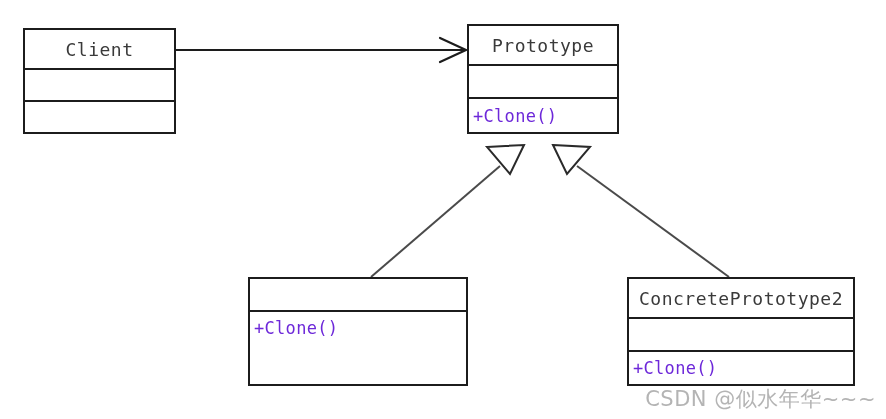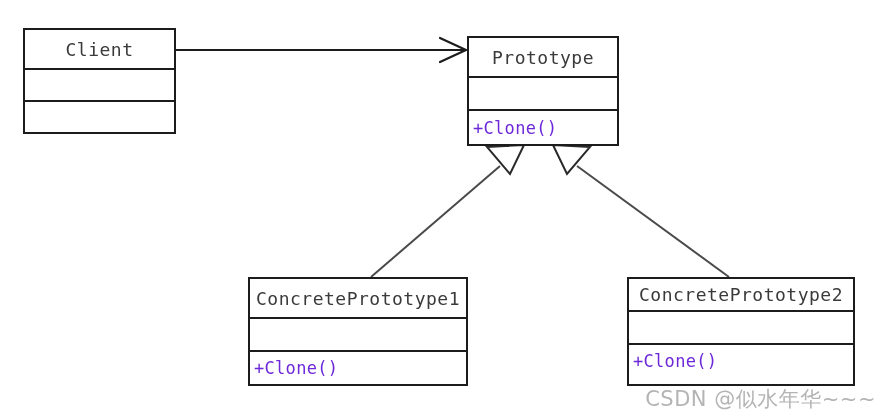--- a/index.html
+++ b/index.html
@@ -93,33 +93,32 @@
       <polygon points="553,145 590,147 567,174" fill="#ffffff" stroke="#2a2a2a" stroke-width="2" stroke-linejoin="miter"></polygon>
     </g>
   </svg>
 
   <div class="uml-class" style="left:23px; top:28px; width:153px; height:106px;">
     <div class="uml-row uml-name divided" style="height:40px;">Client</div>
     <div class="uml-row uml-attrs divided" style="height:32px;"></div>
     <div class="uml-row uml-ops" style="height:30px;"></div>
   </div>
 
-  <div class="uml-class" style="left:467px; top:36px; width:152px; height:110px;">
+  <div class="uml-class" style="left:467px; top:24px; width:152px; height:110px;">
     <div class="uml-row uml-name divided" style="height:40px;">Prototype</div>
     <div class="uml-row uml-attrs divided" style="height:33px;"></div>
     <div class="uml-row uml-ops" style="height:33px;">+Clone()</div>
   </div>
 
   <div class="uml-class" style="left:248px; top:277px; width:220px; height:109px;">
-    <div class="uml-row uml-name divided" style="height:40px;">ConcretePrototype1</div>
     <div class="uml-row uml-attrs divided" style="height:33px;"></div>
     <div class="uml-row uml-ops" style="height:32px;">+Clone()</div>
   </div>
 
   <div class="uml-class" style="left:627px; top:277px; width:228px; height:109px;">
-    <div class="uml-row uml-name divided" style="height:33px;">ConcretePrototype2</div>
+    <div class="uml-row uml-name divided" style="height:40px;">ConcretePrototype2</div>
     <div class="uml-row uml-attrs divided" style="height:33px;"></div>
     <div class="uml-row uml-ops" style="height:32px;">+Clone()</div>
   </div>
 
   <div class="watermark">CSDN @似水年华~~~</div>
 
 </div>
 
 </body></html>

